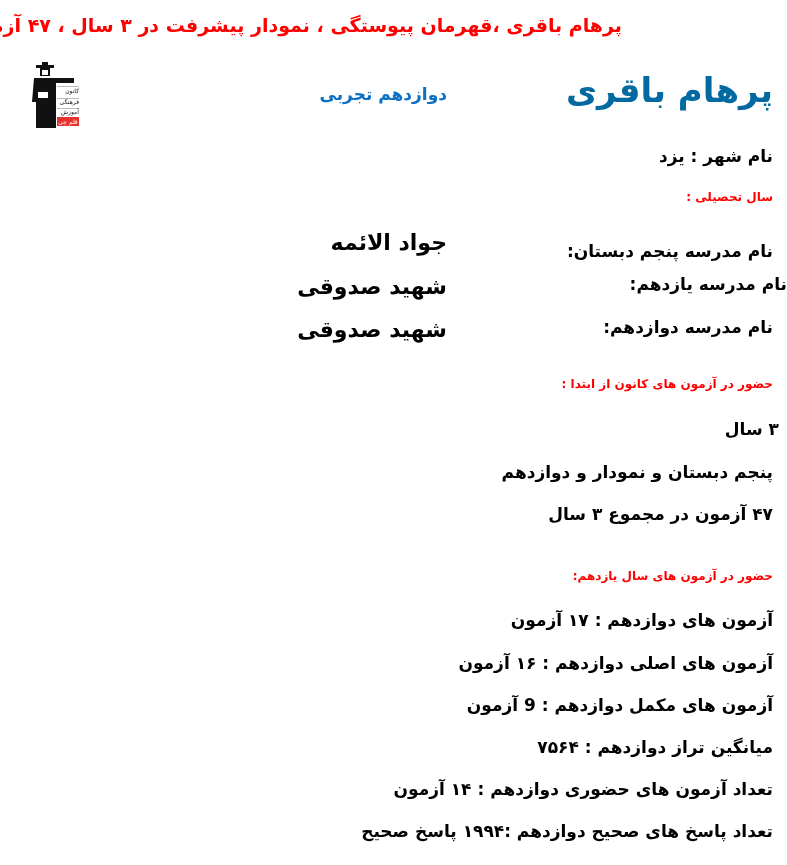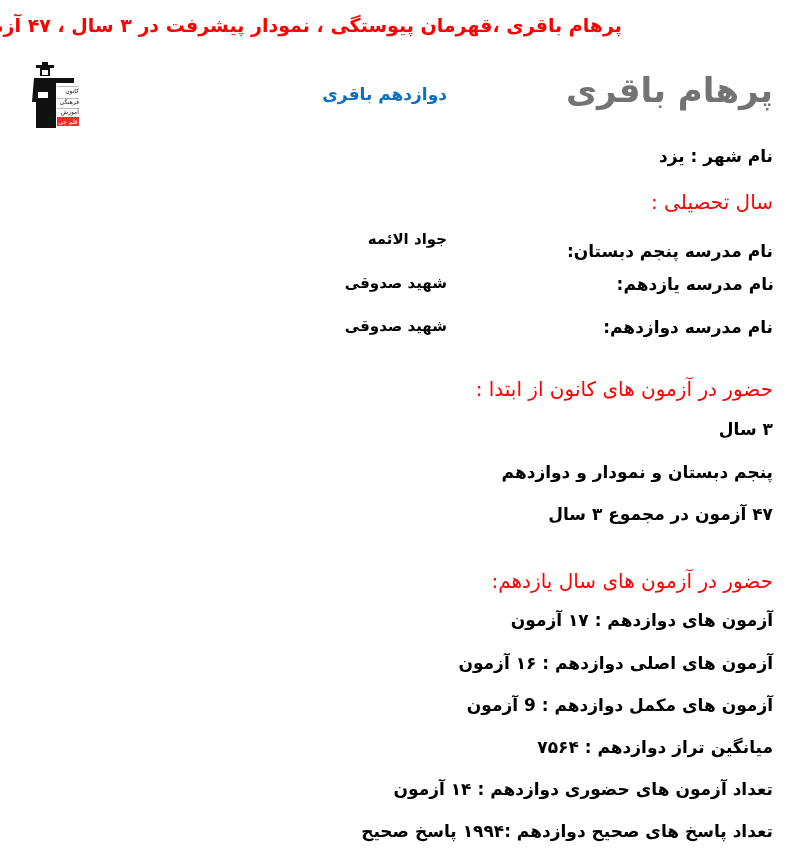--- a/index.html
+++ b/index.html
@@ -28,41 +28,41 @@
       left: 30px;
       top: 62px;
       width: 52px;
       height: 68px;
     }
     .student-name {
       top: 70px;
       right: 14px;
       font-size: 34px;
       font-weight: bold;
-      color: #737373;
+      color: #0369a1;
     }
     .grade {
       top: 84px;
       right: 340px;
       font-size: 17px;
       font-weight: bold;
       color: #0b6fc4;
     }
     .bold-line {
       font-size: 17px;
       font-weight: bold;
       color: #000000;
     }
     .red-line {
-      font-size: 20px;
-      font-weight: normal;
+      font-size: 12px;
+      font-weight: bold;
       color: #ff0000;
     }
     .value {
-      font-size: 15px;
+      font-size: 22px;
       font-weight: bold;
       color: #000;
     }
   </style>
 </head>
 <body>
 
 <div class="abs top-title">پرهام باقری ،قهرمان پیوستگی ، نمودار پیشرفت در ۳ سال ، ۴۷ آزمون</div>
 
 <div class="logo">
@@ -86,37 +86,37 @@
 
     <text x="49" y="31" font-size="6" text-anchor="end" fill="#111" font-family="DejaVu Sans, sans-serif">کانون</text>
     <text x="49" y="42" font-size="6" text-anchor="end" fill="#111" font-family="DejaVu Sans, sans-serif">فرهنگی</text>
     <text x="49" y="52" font-size="6" text-anchor="end" fill="#111" font-family="DejaVu Sans, sans-serif">آموزش</text>
     <rect x="27" y="55" width="22" height="9" fill="#e8312f"></rect>
     <text x="38" y="62" font-size="6" text-anchor="middle" fill="#fff" font-family="DejaVu Sans, sans-serif">قلم چی</text>
   </svg>
 </div>
 
 <div class="abs student-name">پرهام باقری</div>
-<div class="abs grade">دوازدهم باقری</div>
+<div class="abs grade">دوازدهم تجربی</div>
 
 <div class="abs bold-line" style="top:146px; right:14px;">نام شهر : یزد</div>
 
 <div class="abs red-line" style="top:190px; right:14px;">سال تحصیلی :</div>
 
 <div class="abs bold-line" style="top:241px; right:14px;">نام مدرسه پنجم دبستان:</div>
 <div class="abs value" style="top:230px; right:340px;">جواد الائمه</div>
 
-<div class="abs bold-line" style="top:274px; right:13px;margin-left:20px;">نام مدرسه یازدهم:</div>
+<div class="abs bold-line" style="top:274px; right:0;margin-left:20px;">نام مدرسه یازدهم:</div>
 <div class="abs value" style="top:274px; right:340px;">شهید صدوقی</div>
 
 <div class="abs bold-line" style="top:317px; right:14px;">نام مدرسه دوازدهم:</div>
 <div class="abs value" style="top:317px; right:340px;">شهید صدوقی</div>
 
 <div class="abs red-line" style="top:377px; right:14px;">حضور در آزمون های کانون از ابتدا :</div>
-<div class="abs bold-line" style="top:419px; right:14px;">۳ سال</div>
+<div class="abs bold-line" style="top:419px; right:8px;">۳ سال</div>
 <div class="abs bold-line" style="top:462px; right:14px;">پنجم دبستان و نمودار و دوازدهم</div>
 <div class="abs bold-line" style="top:504px; right:14px;">۴۷ آزمون در مجموع ۳ سال</div>
 
 <div class="abs red-line" style="top:569px; right:14px;">حضور در آزمون های سال یازدهم:</div>
 <div class="abs bold-line" style="top:610px; right:14px;">آزمون های دوازدهم : ۱۷ آزمون</div>
 <div class="abs bold-line" style="top:653px; right:14px;">آزمون های اصلی دوازدهم : ۱۶ آزمون</div>
 <div class="abs bold-line" style="top:695px; right:14px;">آزمون های مکمل دوازدهم : 9 آزمون</div>
 <div class="abs bold-line" style="top:737px; right:14px;margin-left:40px;">میانگین تراز دوازدهم : ۷۵۶۴</div>
 <div class="abs bold-line" style="top:779px; right:14px;text-align:right;">تعداد آزمون های حضوری دوازدهم : ۱۴ آزمون</div>
 <div class="abs bold-line" style="top:821px; right:14px;">تعداد پاسخ های صحیح دوازدهم :۱۹۹۴ پاسخ صحیح</div>

